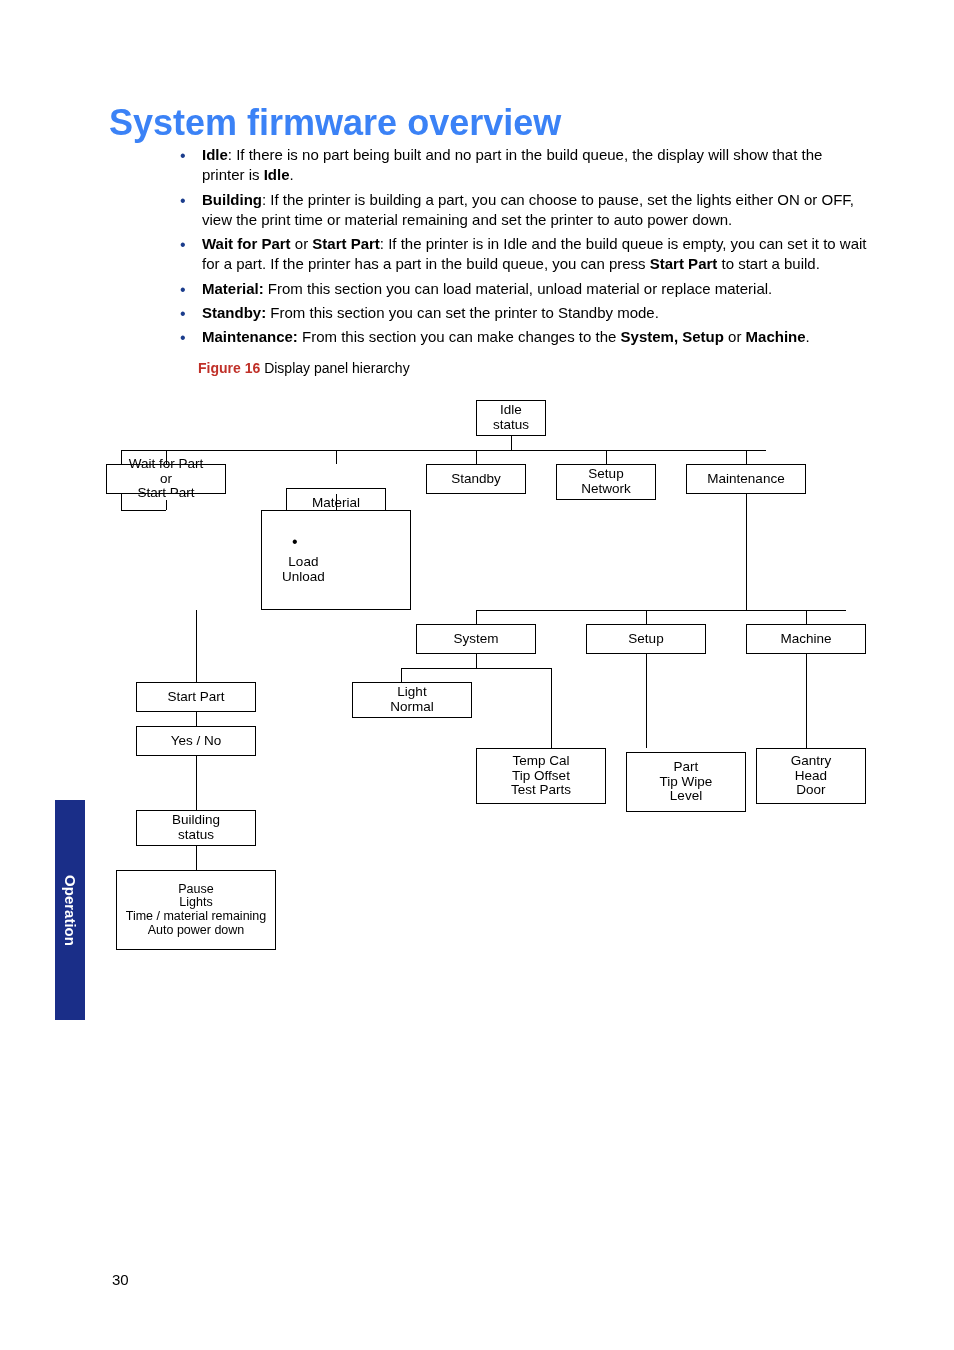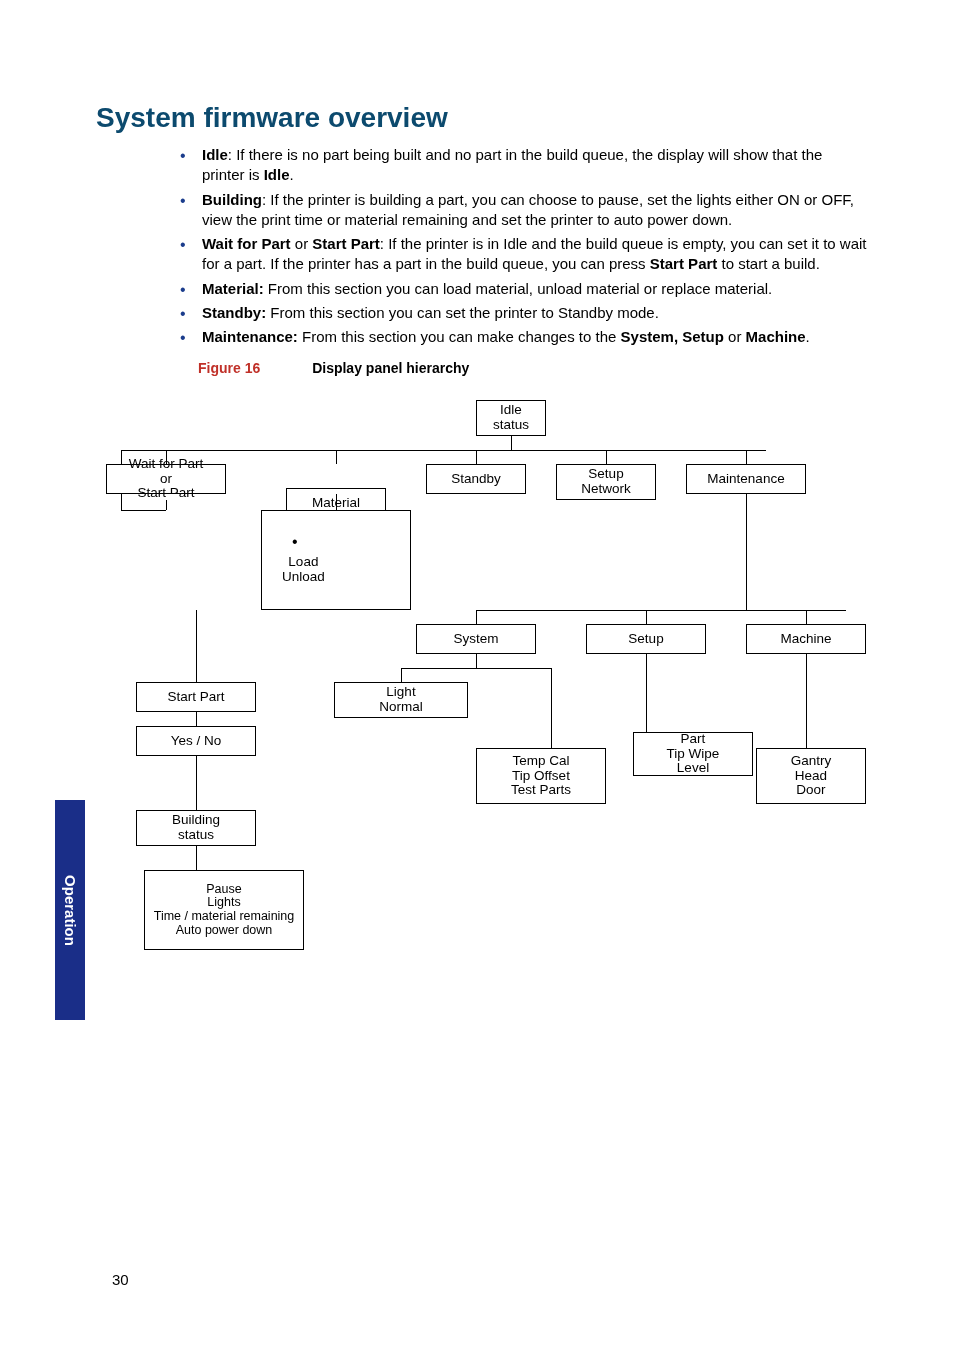--- a/index.html
+++ b/index.html
@@ -1,24 +1,24 @@
 <!DOCTYPE html>
 <html><head>
 <meta charset="utf-8">
 <style>
   * { margin:0; padding:0; box-sizing:border-box; }
   html,body { width:954px; height:1350px; background:#fff; font-family:"Segoe UI", Arial, Helvetica, sans-serif; color:#000; }
   .page { position:relative; width:954px; height:1350px; }
-  .heading { position:absolute; left:96px; top:102px; color:#0c4a6e; font-size:28px; font-weight:600; }
+  .heading { position:absolute; left:109px; top:102px; color:#3b82f6; font-size:36px; font-weight:600; }
   .bullets { position:absolute; left:174px; top:145px; width:695px; font-size:15px; line-height:1.35; }
   .bullets li { list-style:none; position:relative; padding-left:28px; margin-bottom:4px; }
   .bullets li::before { content:"•"; position:absolute; left:6px; top:0; color:#1b3d8c; font-size:16px; }
   .fig-caption { position:absolute; left:198px; top:360px; font-size:14px; }
   .fig-caption .red { color:#c03028; font-weight:600; }
-  .fig-caption .bold { font-weight:700;padding-left:48px; }
+  .fig-caption .bold { font-weight:400; }
   .chart { position:absolute; left:106px; top:400px; width:760px; height:630px; }
   .box { position:absolute; border:1px solid #000; background:#fff; font-size:13.5px; text-align:center; display:flex; flex-direction:column; justify-content:center; padding:3px 4px; line-height:1.1; }
   .line { position:absolute; background:#000; }
   .side-tab { position:absolute; left:55px; top:800px; width:30px; height:220px; background:#1a2e88; color:#fff; display:flex; align-items:center; justify-content:center; }
   .side-tab span { transform:rotate(90deg); font-weight:600; font-size:15px; white-space:nowrap; }
   .pagenum { position:absolute; left:112px; bottom:62px; font-size:15px; }
   .bullet-dot { position:absolute; color:#000; font-size:16px; }
 </style>
 </head>
 <body>
@@ -92,33 +92,33 @@
   <div class="box" style="left:480px; top:224px; width:120px; height:30px;">Setup</div>
   <div class="box" style="left:640px; top:224px; width:120px; height:30px;">Machine</div>
 
   <div class="line" style="left:370px; top:254px; width:1px; height:14px;"></div>
   <div class="line" style="left:295px; top:268px; width:150px; height:1px;"></div>
   <div class="line" style="left:295px; top:268px; width:1px; height:14px;"></div>
   <div class="line" style="left:445px; top:268px; width:1px; height:80px;"></div>
   <div class="line" style="left:540px; top:254px; width:1px; height:94px;"></div>
   <div class="line" style="left:700px; top:254px; width:1px; height:94px;"></div>
 
-  <div class="box" style="left:228px; top:282px; width:134px; height:36px;">Light<br>Normal</div>
+  <div class="box" style="left:246px; top:282px; width:120px; height:36px;">Light<br>Normal</div>
   <div class="box" style="left:370px; top:348px; width:130px; height:56px;">Temp Cal<br>Tip Offset<br>Test Parts</div>
-  <div class="box" style="left:520px; top:332px; width:120px; height:44px;margin-left:7px;">Part<br>Tip Wipe<br>Level</div>
+  <div class="box" style="left:520px; top:352px; width:120px; height:60px;">Part<br>Tip Wipe<br>Level</div>
   <div class="box" style="left:650px; top:348px; width:110px; height:56px;">Gantry<br>Head<br>Door</div>
 
   <div class="line" style="left:90px; top:210px; width:1px; height:72px;"></div>
   <div class="box" style="left:30px; top:282px; width:120px; height:30px;">Start Part</div>
   <div class="line" style="left:90px; top:312px; width:1px; height:14px;"></div>
   <div class="box" style="left:30px; top:326px; width:120px; height:30px;">Yes / No</div>
   <div class="line" style="left:90px; top:356px; width:1px; height:54px;"></div>
   <div class="box" style="left:30px; top:410px; width:120px; height:36px;">Building<br>status</div>
   <div class="line" style="left:90px; top:446px; width:1px; height:24px;"></div>
-  <div class="box" style="left:10px; top:470px; width:160px; height:80px; font-size:12.5px;margin-left:28px;">Pause<br>Lights<br>Time / material remaining<br>Auto power down</div>
+  <div class="box" style="left:10px; top:470px; width:160px; height:80px; font-size:12.5px;">Pause<br>Lights<br>Time / material remaining<br>Auto power down</div>
 </div>
 
 <div class="side-tab">
   <span>Operation</span>
 </div>
 
 <div class="pagenum">30</div>
 
 </div>
 

